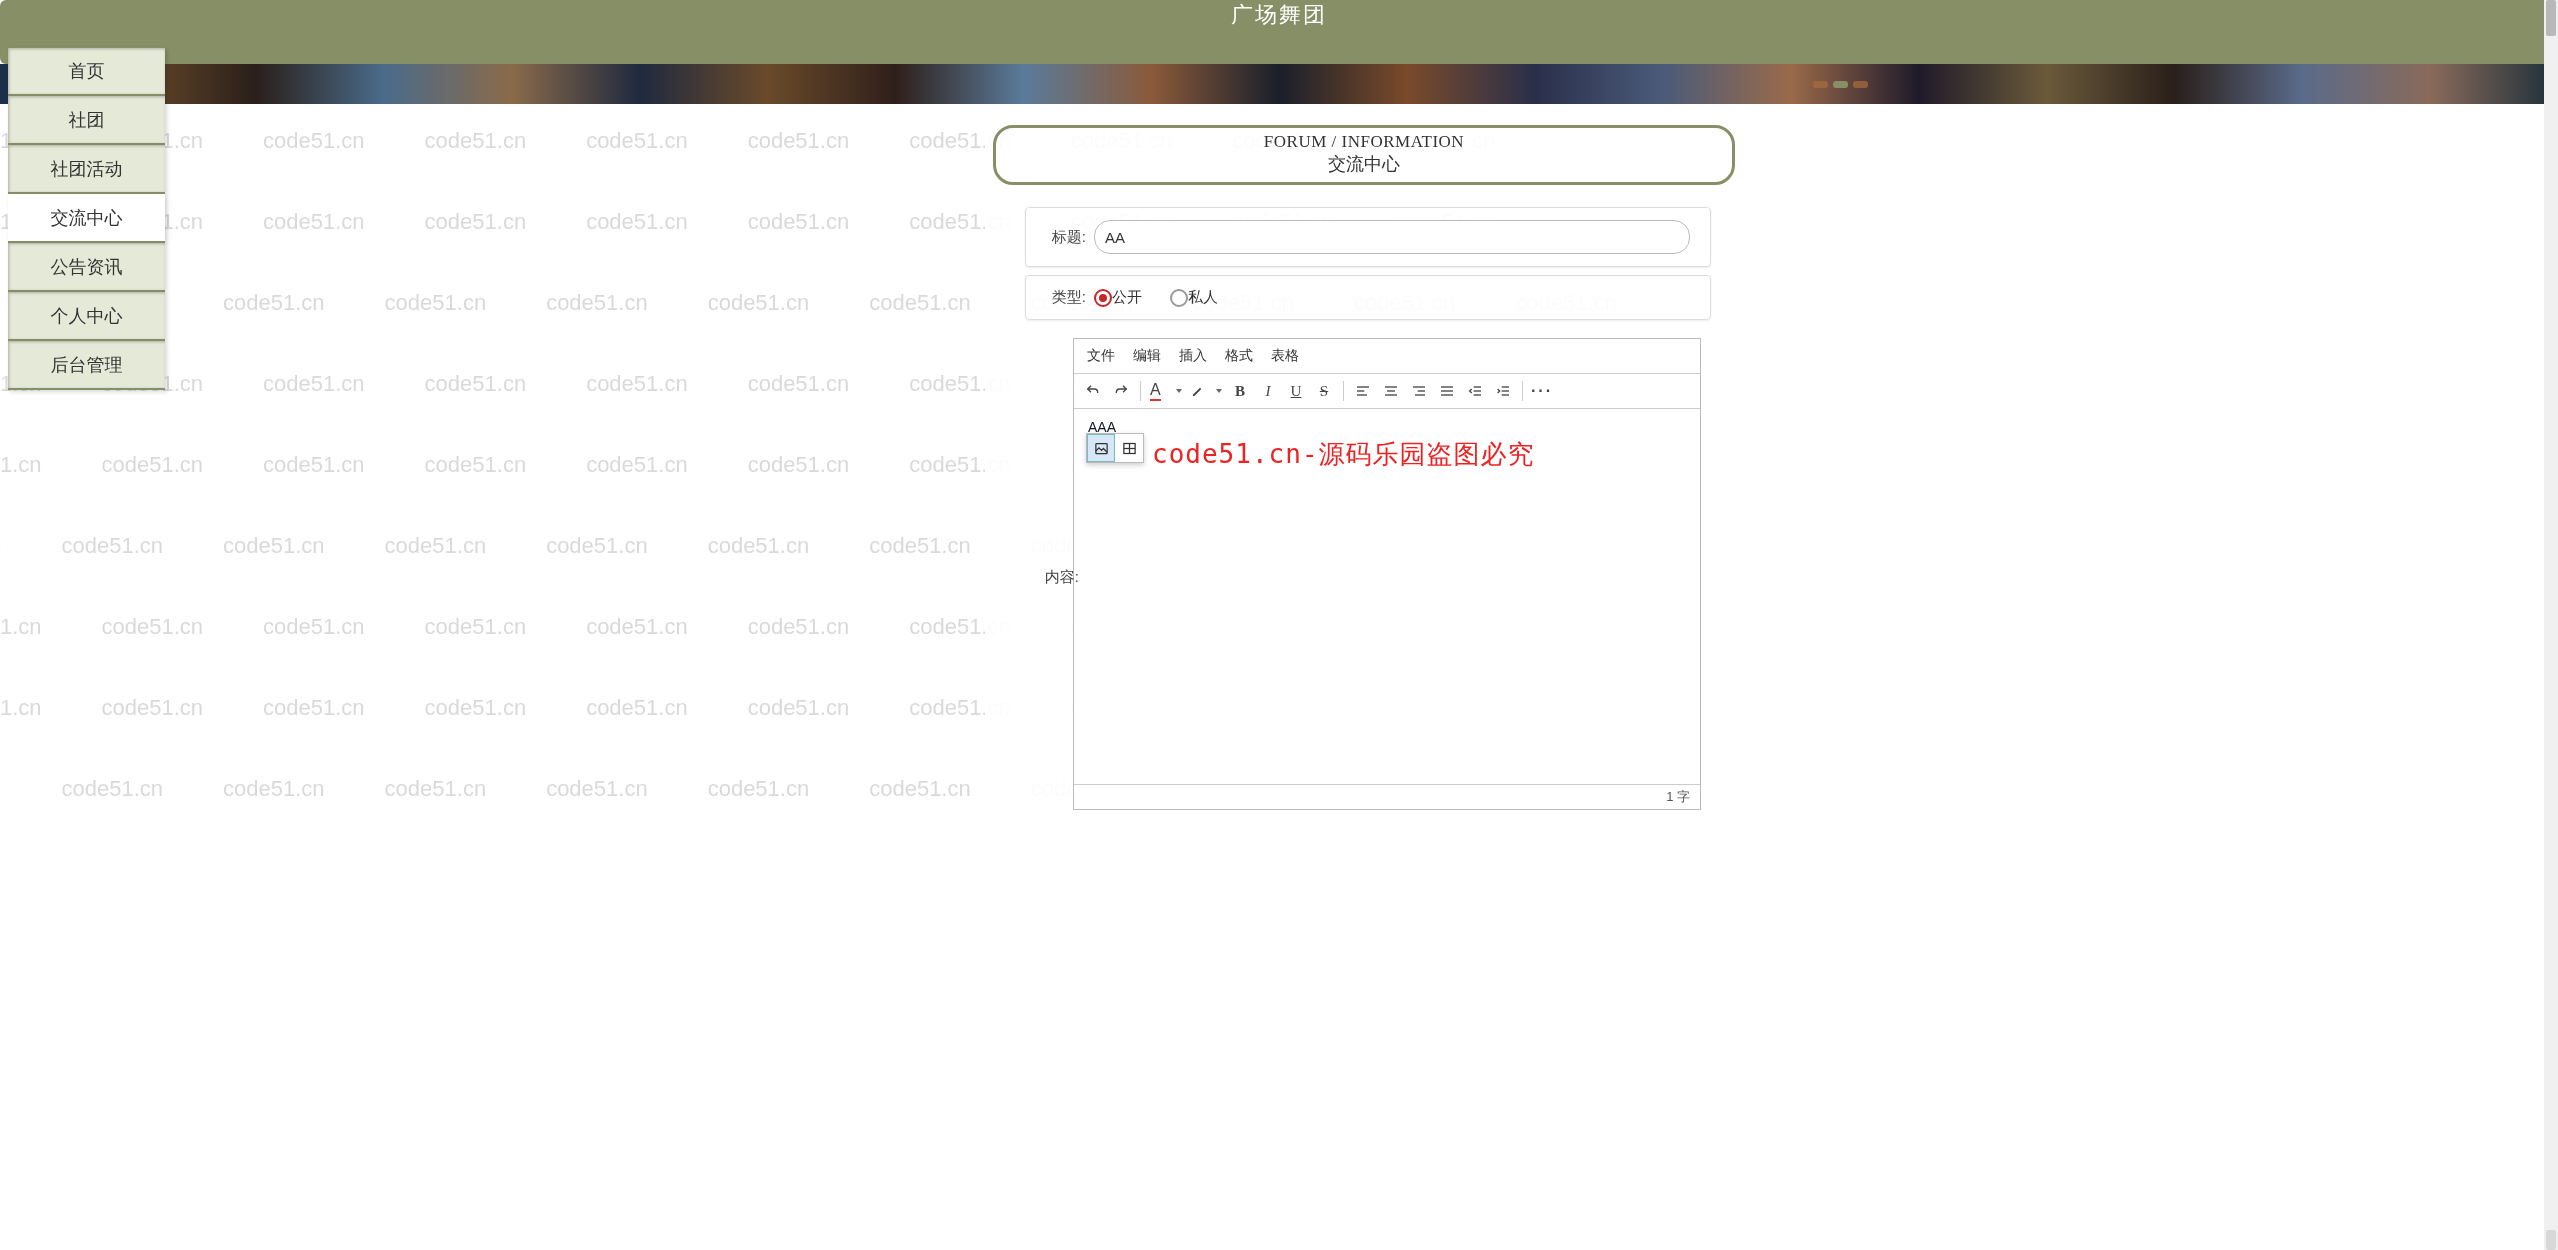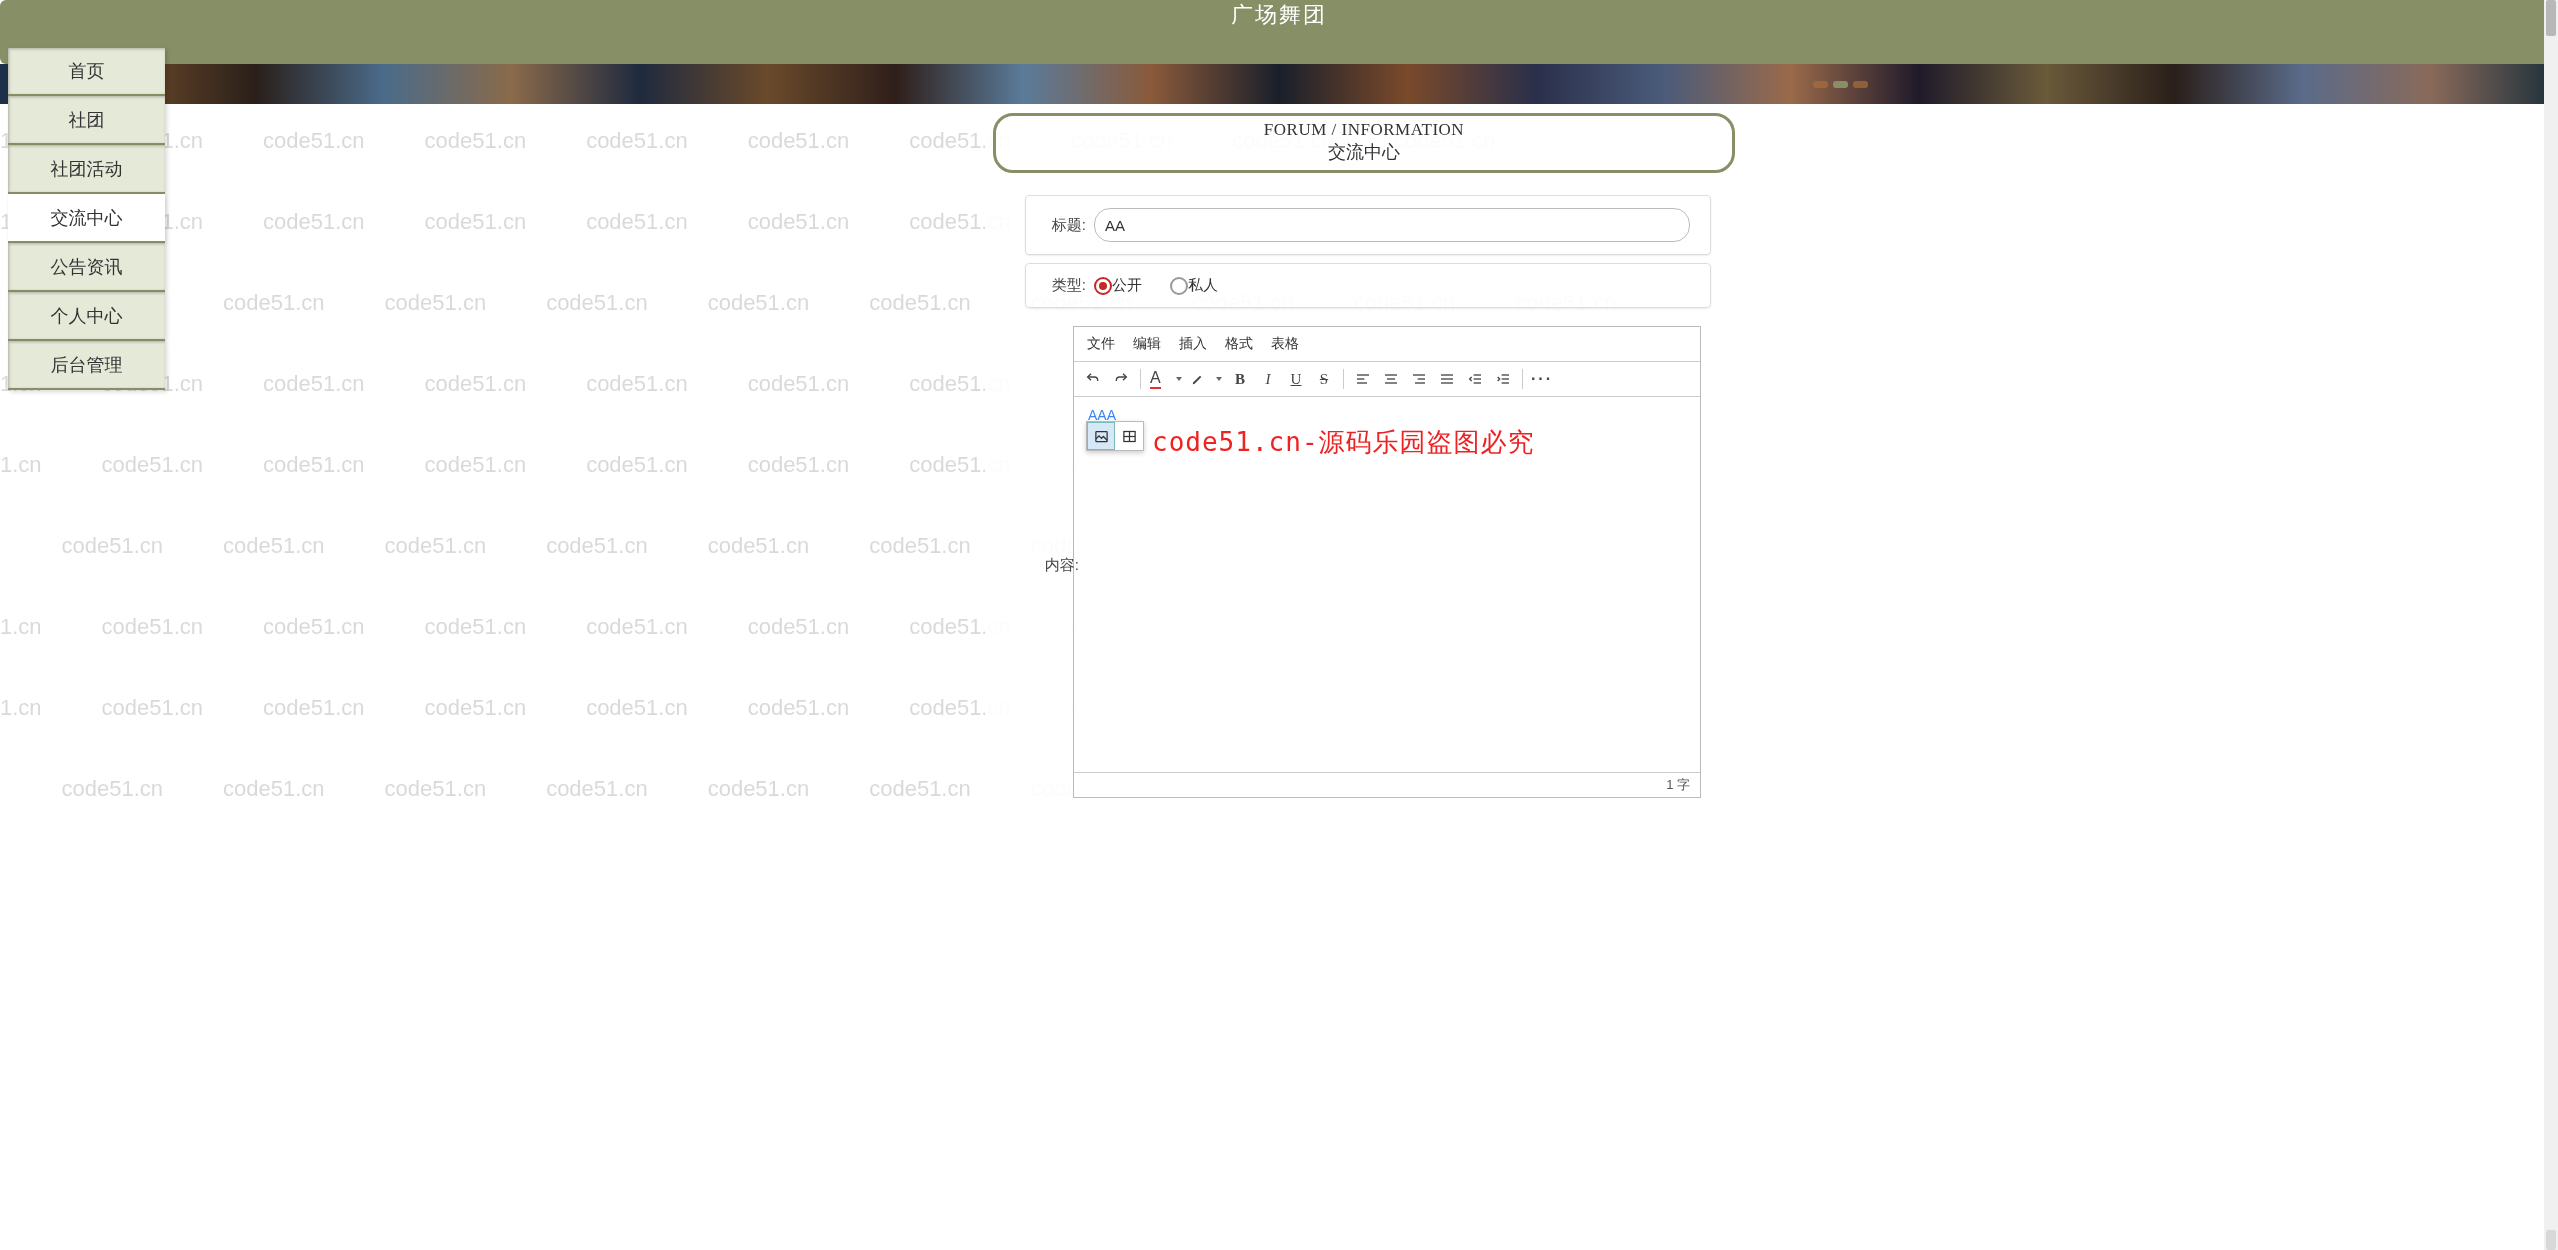--- a/index.html
+++ b/index.html
@@ -67,21 +67,21 @@
 .side-item.active { background: #fff; box-shadow: 2px 2px 4px rgba(0,0,0,.2); }
 
 .content-wrap {
   position: relative;
   z-index: 3;
   margin-left: 170px;
   padding-top: 0;
 }
 .panel {
   width: 758px;
-  margin: 4px auto;
+  margin: 16px auto;
   background: rgba(255,255,255,.9);
   min-height: 700px;
   padding: 5px 0 20px;
 }
 .section-title {
   border: 3px solid #868f65;
   border-radius: 20px;
   text-align: center;
   padding: 4px 0 6px;
   margin: 0 8px 22px;
@@ -140,21 +140,21 @@
 .tool-sep { width: 1px; height: 20px; background: #ccc; margin: 0 4px; }
 .tool-btn svg { width: 16px; height: 16px; }
 .tool-btn.wide { width: 38px; justify-content: space-between; padding: 0 3px; }
 .caret { width:0;height:0;border-left:3px solid transparent;border-right:3px solid transparent;border-top:4px solid #666; }
 .txt-b { font-weight: bold; font-size: 15px; font-family: Georgia; }
 .txt-i { font-style: italic; font-size: 15px; font-family: Georgia; }
 .txt-u { text-decoration: underline; font-size: 15px; font-family: Georgia; }
 .txt-s { text-decoration: line-through; font-size: 15px; font-family: Georgia; }
 
 .editor-body { min-height: 375px; padding: 10px 14px; position: relative; font-size: 14px; color: #333; }
-.editor-text { font-size: 14px; color: #3b82f6; }
+.editor-text { font-size: 14px; color: #0f172a; }
 .editor-popup {
   position: absolute;
   top: 24px; left: 12px;
   display: flex; gap: 0;
   border: 1px solid #bbb; background: #fff; box-shadow: 0 2px 5px rgba(0,0,0,.2);
 }
 .editor-popup .pbtn { width: 28px; height: 28px; display:flex; align-items:center; justify-content:center; cursor:pointer; }
 .editor-popup .pbtn.active { background: #d6e7f7; border: 1px solid #7bb; }
 .editor-popup .pbtn svg { width: 15px; height: 15px; }
 

